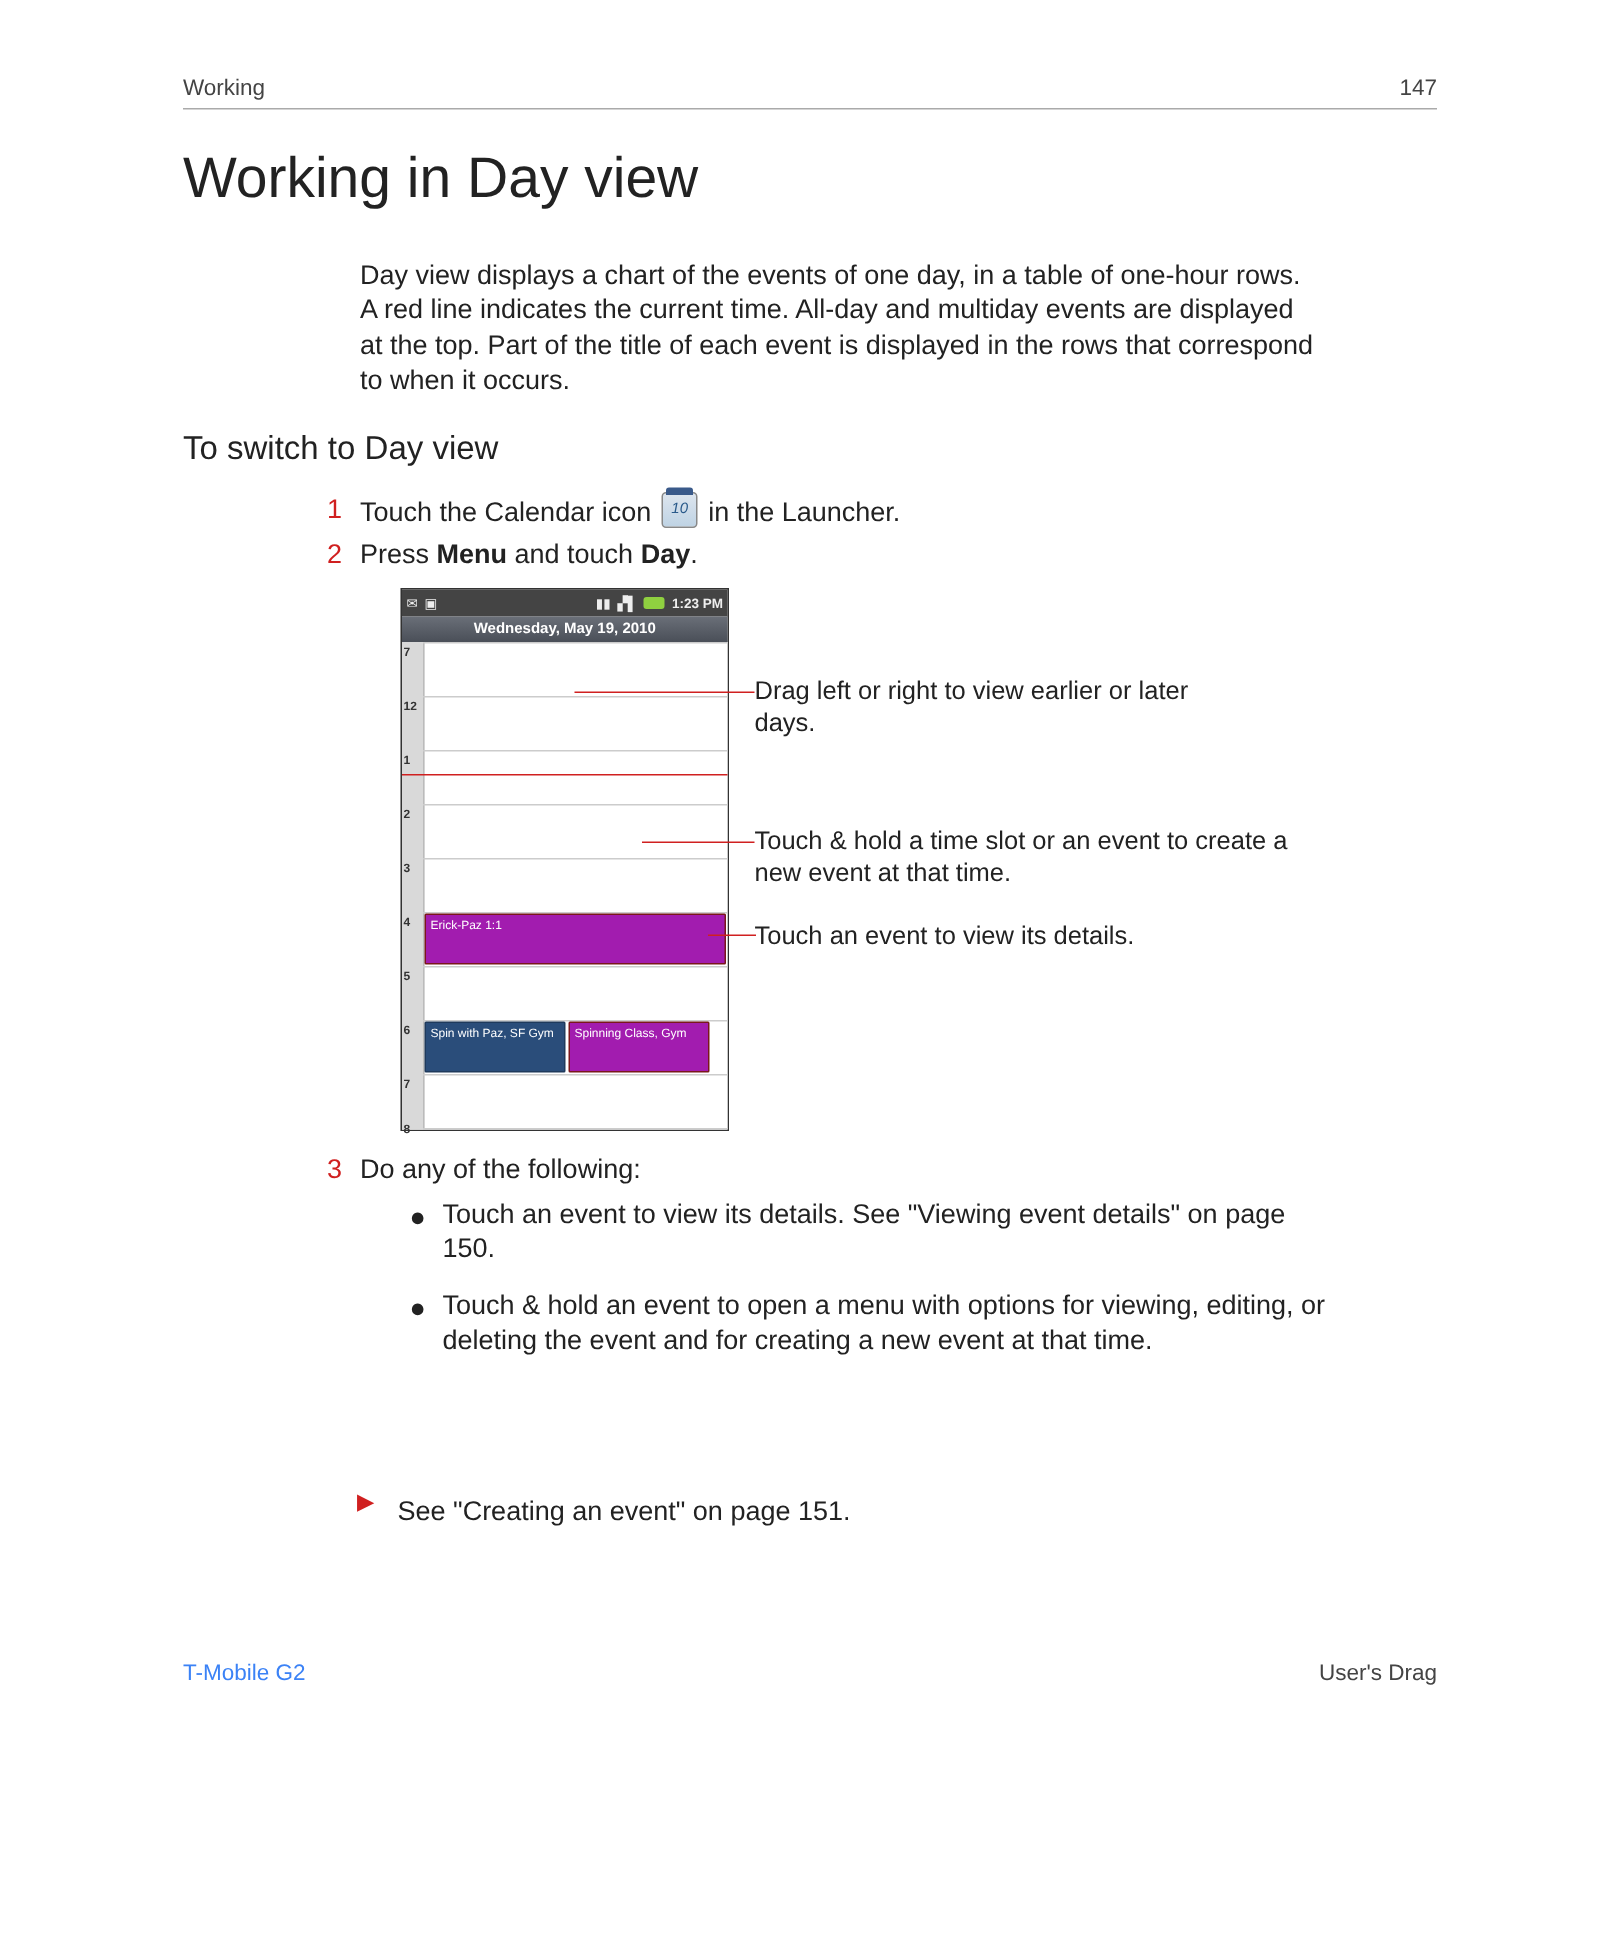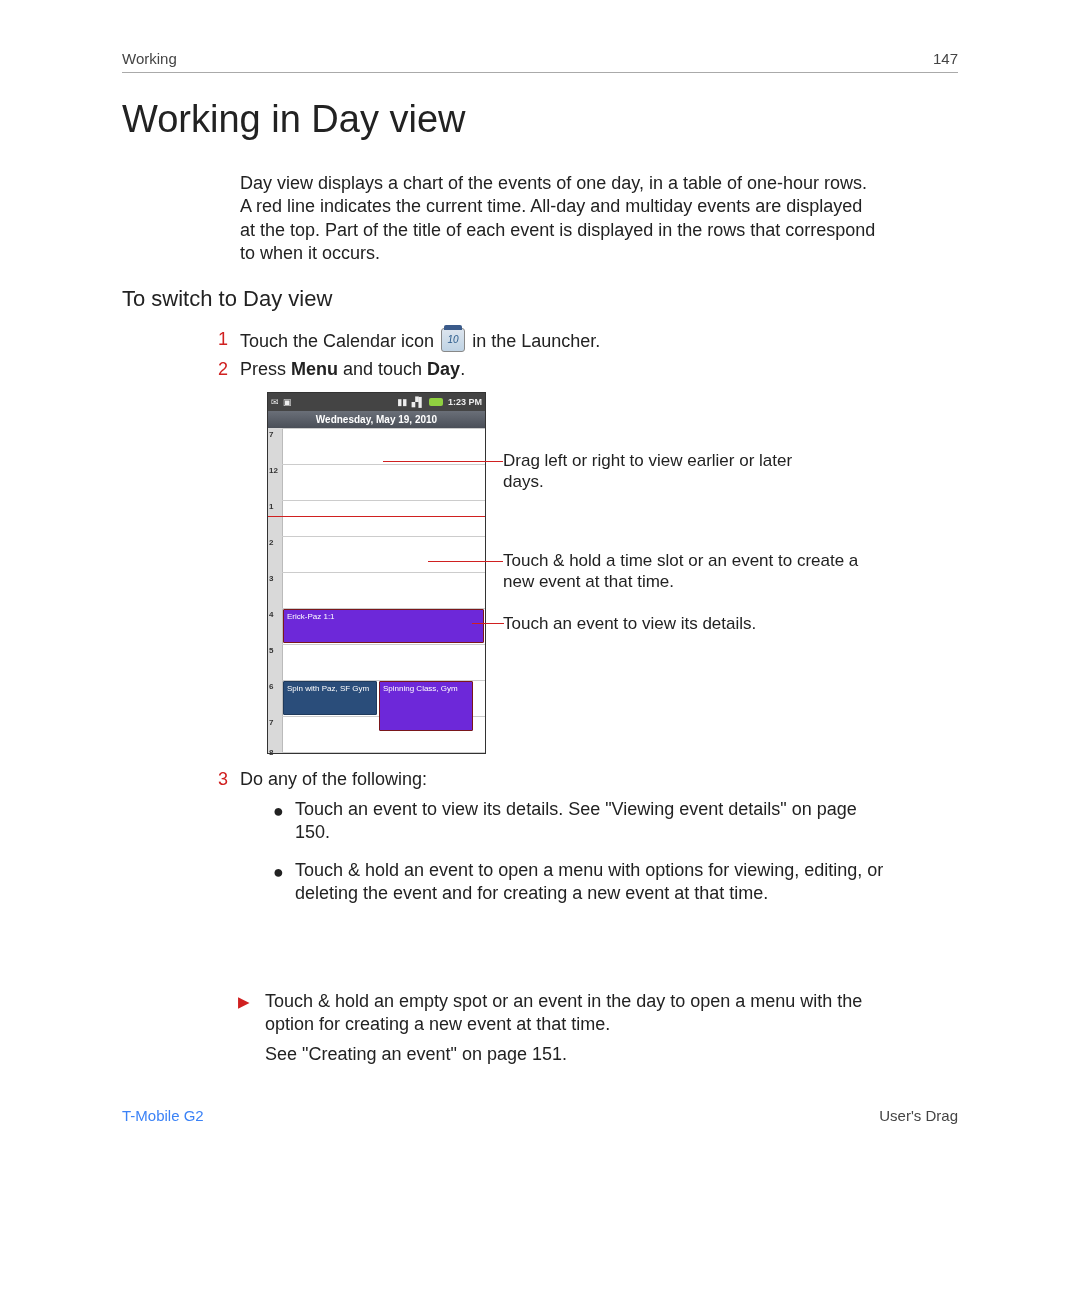--- a/index.html
+++ b/index.html
@@ -231,21 +231,21 @@
   }
   .ev {
     position: absolute;
     color: #fff;
     font-size: 8px;
     padding: 2px 3px;
     box-sizing: border-box;
     border-radius: 1px;
     overflow: hidden;
   }
-  .ev.red { background: #6d28d9; border: 1px solid #7a171c; }
+  .ev.red { background: #a21caf; border: 1px solid #7a171c; }
   .ev.blue { background: #2a4d7a; border: 1px solid #1f3a5c; }
 
   
   .callout {
     position: absolute;
     font-size: 17px;
     line-height: 1.25;
     color: #222;
   }
   .callout-line {
@@ -317,21 +317,21 @@
       <div class="hline" style="top:108px"></div>
       <div class="hline" style="top:144px"></div>
       <div class="hline" style="top:180px"></div>
       <div class="hline" style="top:216px"></div>
       <div class="hline" style="top:252px"></div>
       <div class="hline" style="top:288px"></div>
       <div class="hline" style="top:324px"></div>
 
       <div class="ev red" style="top:181px;left:15px;right:1px;height:34px">Erick-Paz 1:1</div>
       <div class="ev blue" style="top:253px;left:15px;width:94px;height:34px">Spin with Paz, SF Gym</div>
-      <div class="ev red" style="top:253px;left:111px;right:12px;height:50px">Spinning Class, Gym</div>
+      <div class="ev red" style="top:253px;left:111px;right:12px;height:34px">Spinning Class, Gym</div>
     </div>
   </div>
 
   <div class="callout-line" style="top:461px;left:383px;width:120px"></div>
   <div class="callout-line" style="top:561px;left:428px;width:75px"></div>
   <div class="callout-line" style="top:623px;left:472px;width:32px"></div>
 
   <div class="callout" style="top:450px;left:503px;width:330px">Drag left or right to view earlier or later days.</div>
   <div class="callout" style="top:550px;left:503px;width:360px">Touch &amp; hold a time slot or an event to create a new event at that time.</div>
   <div class="callout" style="top:613px;left:503px;width:360px">Touch an event to view its details.</div>
@@ -348,19 +348,18 @@
     </div>
     <div class="bullet-row">
       <span class="bullet-dot">●</span>
       <span>Touch &amp; hold an event to open a menu with options for viewing, editing, or deleting the event and for creating a new event at that time.</span>
     </div>
   </div>
 
 
   <div class="tri-step tri1">
     <span class="tri">▶</span>
-    <div>Touch &amp; hold an empty spot or an event in the day to open a menu with the option for creating a new event at that time.</div>
     <div style="margin-top:6px">See "Creating an event" on page 151.</div>
   </div>
 
   <div class="footer-left">T-Mobile G2</div>
   <div class="footer-right">User's Drag</div>
 </div>
 
 </body></html>

